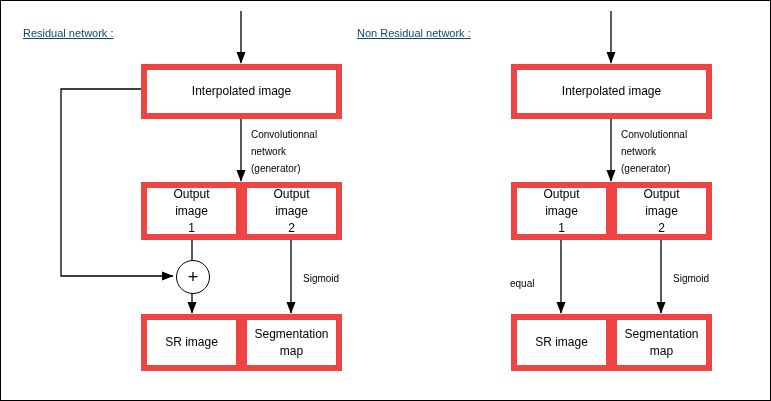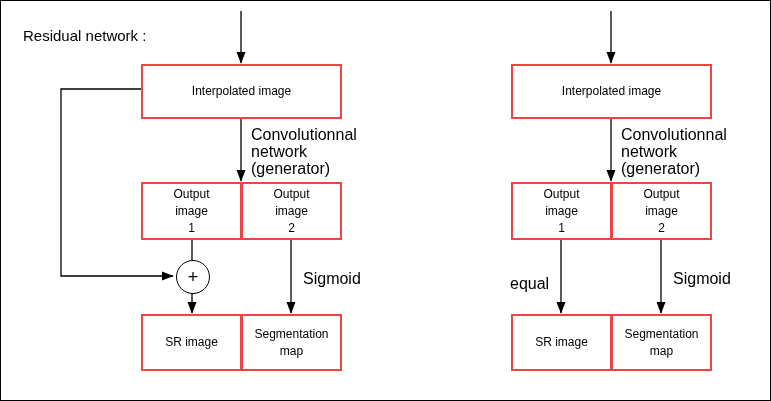--- a/index.html
+++ b/index.html
@@ -21,41 +21,42 @@
   }
   #svg-layer {
     position: absolute;
     left: 0;
     top: 0;
     width: 771px;
     height: 401px;
   }
   .box {
     position: absolute;
-    border: 2px solid #ef4444;
+    border: 6px solid #ef4444;
     box-sizing: border-box;
     background: #ffffff;
     display: flex;
     align-items: center;
     justify-content: center;
     text-align: center;
     font-size: 12px;
     color: #000000;
     line-height: 17px;
     white-space: pre-line;
   }
   .title {
     position: absolute;
-    font-size: 15px;
-    color: #000000;
+    font-size: 11px;
+    color: #0c4a6e;
     white-space: nowrap;
+    text-decoration: underline;
   }
   .edge-label {
     position: absolute;
-    font-size: 16px;
+    font-size: 10px;
     color: #000000;
     line-height: 17px;
     white-space: pre-line;
     background: transparent;
   }
   .plus-node {
     position: absolute;
     width: 32px;
     height: 32px;
     border: 1px solid #000000;
@@ -124,20 +125,21 @@
 
   <div class="plus-node" style="left:175px; top:259px;">+</div>
 
   <div class="edge-label" style="left:302px; top:269px;">Sigmoid</div>
 
   <div class="box" style="left:140px; top:313px; width:101px; height:57px;">SR image</div>
 
   <div class="box" style="left:240px; top:313px; width:101px; height:57px;">Segmentation
 map</div>
 
+  <div class="title" style="left:356px; top:26px;">Non Residual network :</div>
 
   <div class="box" style="left:510px; top:63px; width:201px; height:55px;">Interpolated image</div>
 
   <div class="edge-label" style="left:620px; top:125px;">Convolutionnal
 network
 (generator)</div>
 
   <div class="box" style="left:510px; top:181px; width:101px; height:58px;">Output
 image
 1</div>

